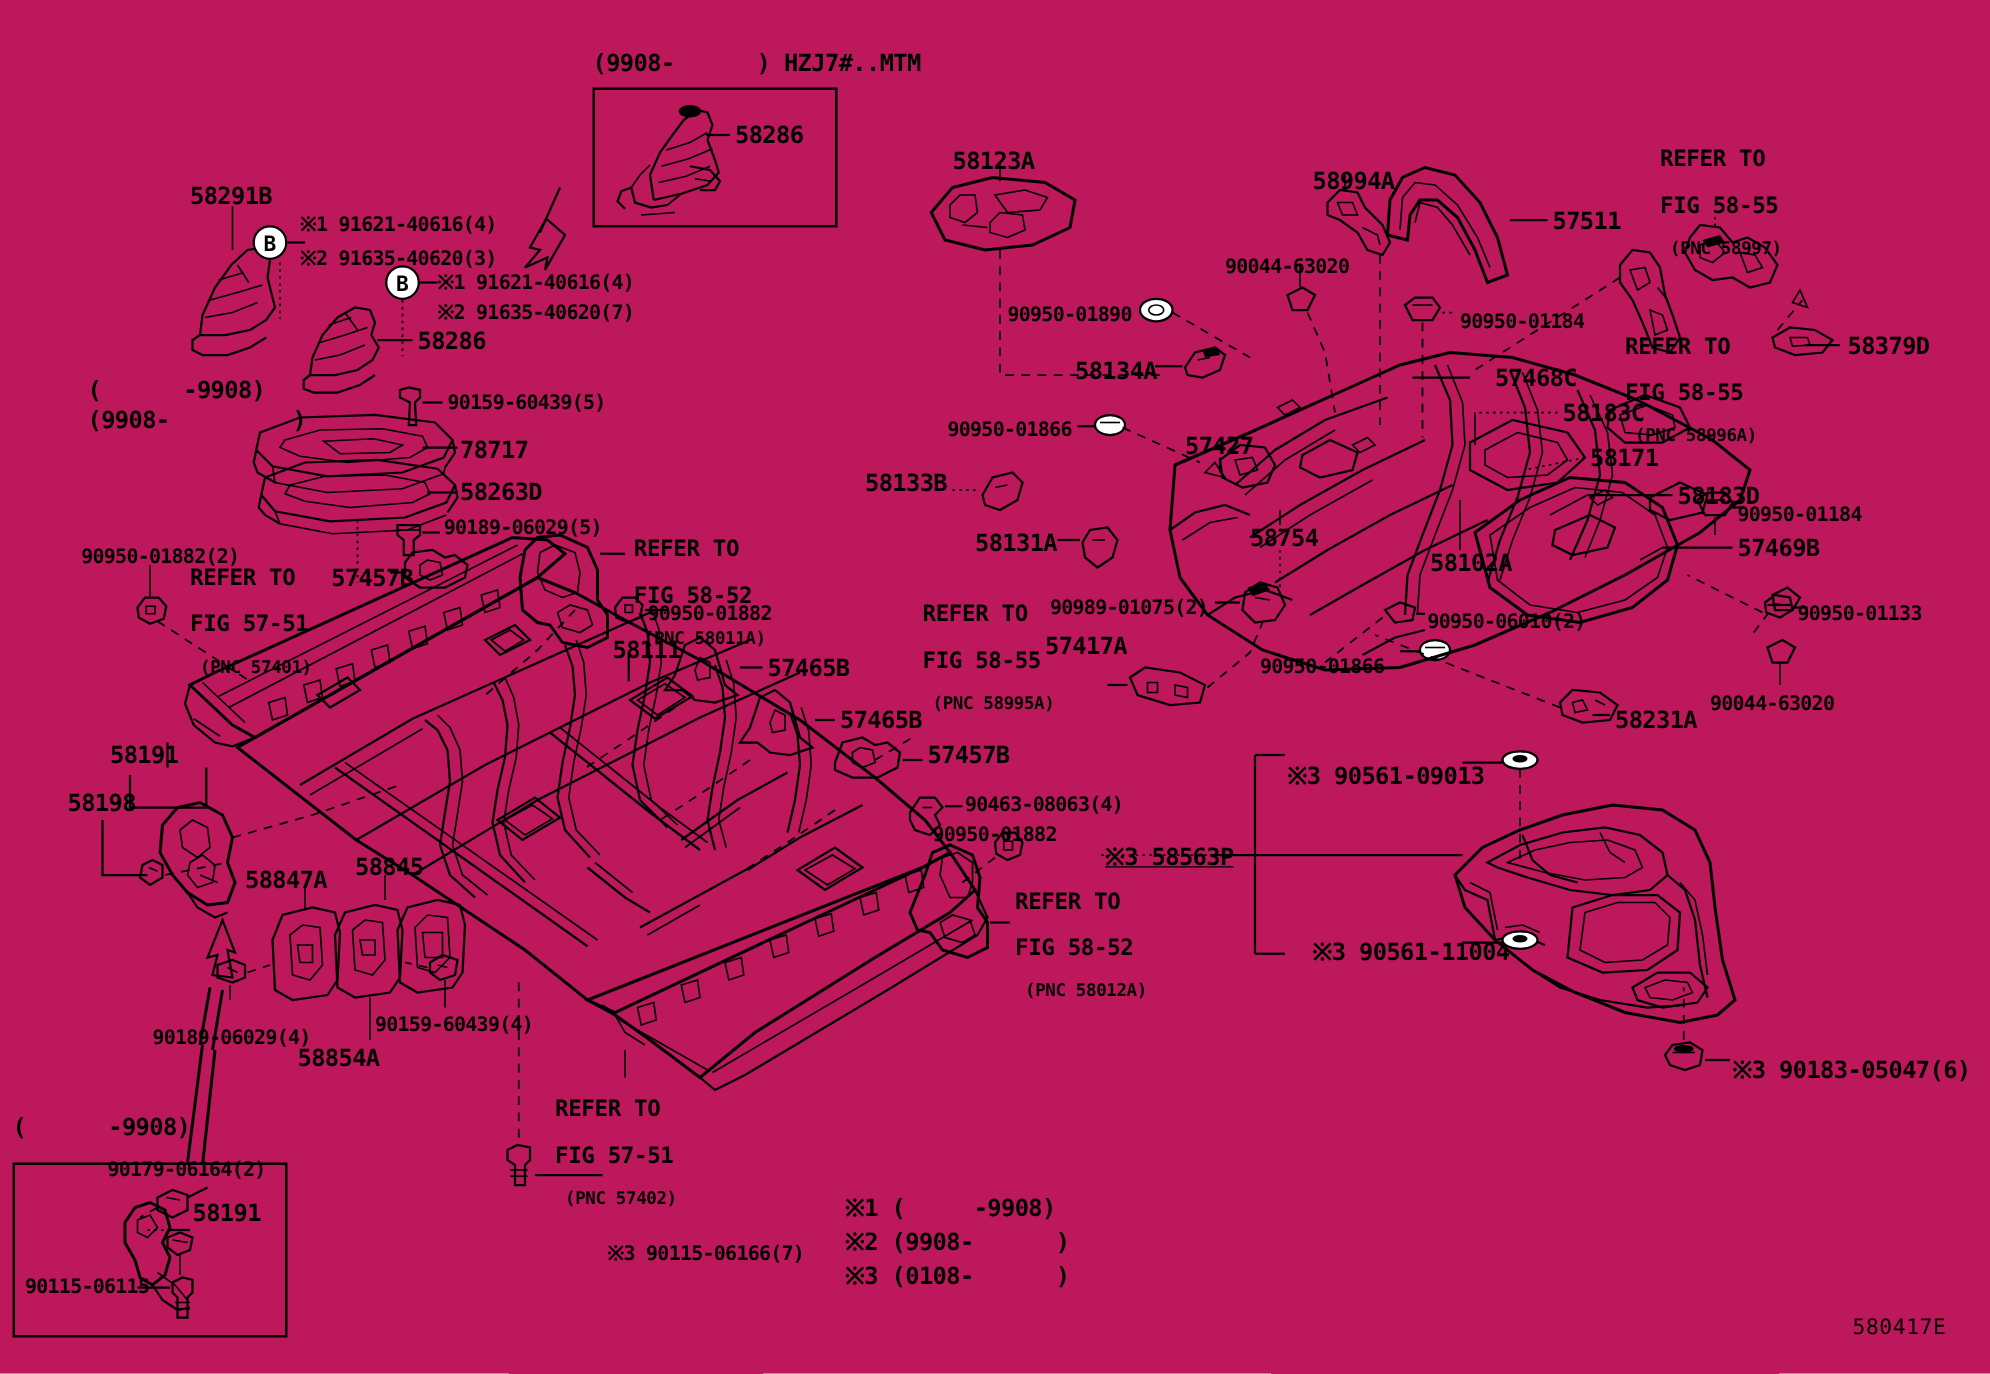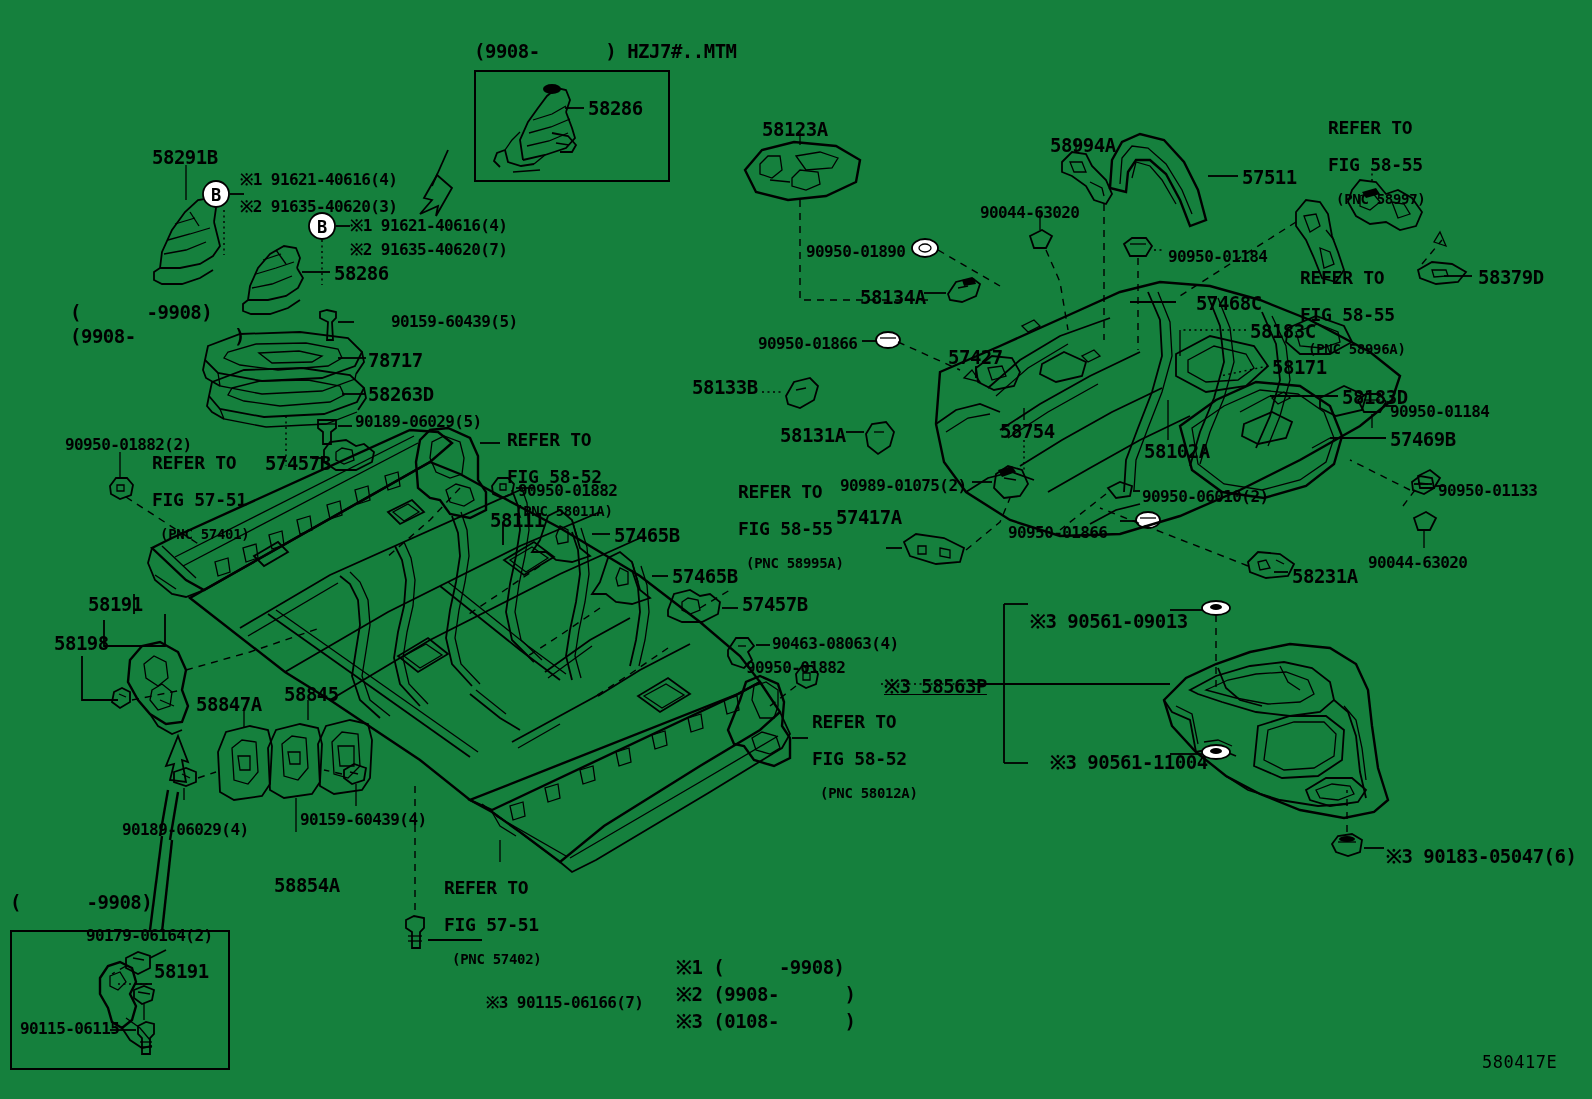--- a/index.html
+++ b/index.html
@@ -4,21 +4,21 @@
 <style>
   html, body {
     margin: 0;
     padding: 0;
     background: #ffffff;
   }
   #sheet {
     position: relative;
     width: 1592px;
     height: 1099px;
-    background: #15803d;
+    background: #be185d;
     font-family: "DejaVu Sans Mono", "Liberation Mono", monospace;
     color: #000000;
     overflow: hidden;
   }
   .lbl {
     position: absolute;
     white-space: pre;
     font-family: "DejaVu Sans Mono", "Liberation Mono", monospace;
     font-size: 19px;
     font-weight: bold;
@@ -91,39 +91,39 @@
   <div class="lbl" style="left:70px;top:327px;">(9908-         )</div>
 
   <div class="lbl code" style="left:1482px;top:1054px;">580417E</div>
 
   <div class="lbl" style="left:152px;top:148px;">58291B</div>
   <div class="lbl sm" style="left:240px;top:172px;">※1 91621-40616(4)</div>
   <div class="lbl sm" style="left:240px;top:199px;">※2 91635-40620(3)</div>
   <div class="lbl sm" style="left:350px;top:218px;">※1 91621-40616(4)</div>
   <div class="lbl sm" style="left:350px;top:242px;">※2 91635-40620(7)</div>
   <div class="lbl" style="left:334px;top:264px;">58286</div>
-  <div class="lbl sm" style="left:358px;top:314px;margin-left:33px;">90159-60439(5)</div>
+  <div class="lbl sm" style="left:358px;top:314px;">90159-60439(5)</div>
   <div class="lbl" style="left:368px;top:351px;">78717</div>
   <div class="lbl" style="left:368px;top:385px;">58263D</div>
   <div class="lbl sm" style="left:355px;top:414px;">90189-06029(5)</div>
   <div class="lbl sm" style="left:65px;top:437px;">90950-01882(2)</div>
   <div class="lbl" style="left:265px;top:454px;">57457B</div>
   <div class="lbl sm" style="left:518px;top:483px;">90950-01882</div>
   <div class="lbl" style="left:490px;top:511px;">58111</div>
   <div class="lbl" style="left:614px;top:526px;">57465B</div>
   <div class="lbl" style="left:672px;top:567px;">57465B</div>
   <div class="lbl" style="left:742px;top:595px;">57457B</div>
   <div class="lbl sm" style="left:772px;top:636px;">90463-08063(4)</div>
   <div class="lbl sm" style="left:746px;top:660px;">90950-01882</div>
   <div class="lbl" style="left:88px;top:595px;">58191</div>
   <div class="lbl" style="left:54px;top:634px;">58198</div>
   <div class="lbl" style="left:196px;top:695px;">58847A</div>
   <div class="lbl" style="left:284px;top:685px;">58845</div>
   <div class="lbl sm" style="left:122px;top:804px;margin-top:18px;">90189-06029(4)</div>
-  <div class="lbl" style="left:238px;top:876px;margin-left:36px;">58854A</div>
+  <div class="lbl" style="left:238px;top:838px;">58854A</div>
   <div class="lbl sm" style="left:300px;top:812px;">90159-60439(4)</div>
   <div class="lbl sm" style="left:486px;top:995px;">※3 90115-06166(7)</div>
   <div class="lbl" style="left:762px;top:120px;">58123A</div>
   <div class="lbl sm" style="left:806px;top:244px;">90950-01890</div>
   <div class="lbl" style="left:860px;top:288px;">58134A</div>
   <div class="lbl sm" style="left:758px;top:336px;">90950-01866</div>
   <div class="lbl" style="left:948px;top:348px;">57427</div>
   <div class="lbl" style="left:692px;top:378px;">58133B</div>
   <div class="lbl" style="left:780px;top:426px;">58131A</div>
   <div class="lbl" style="left:1000px;top:422px;">58754</div>

